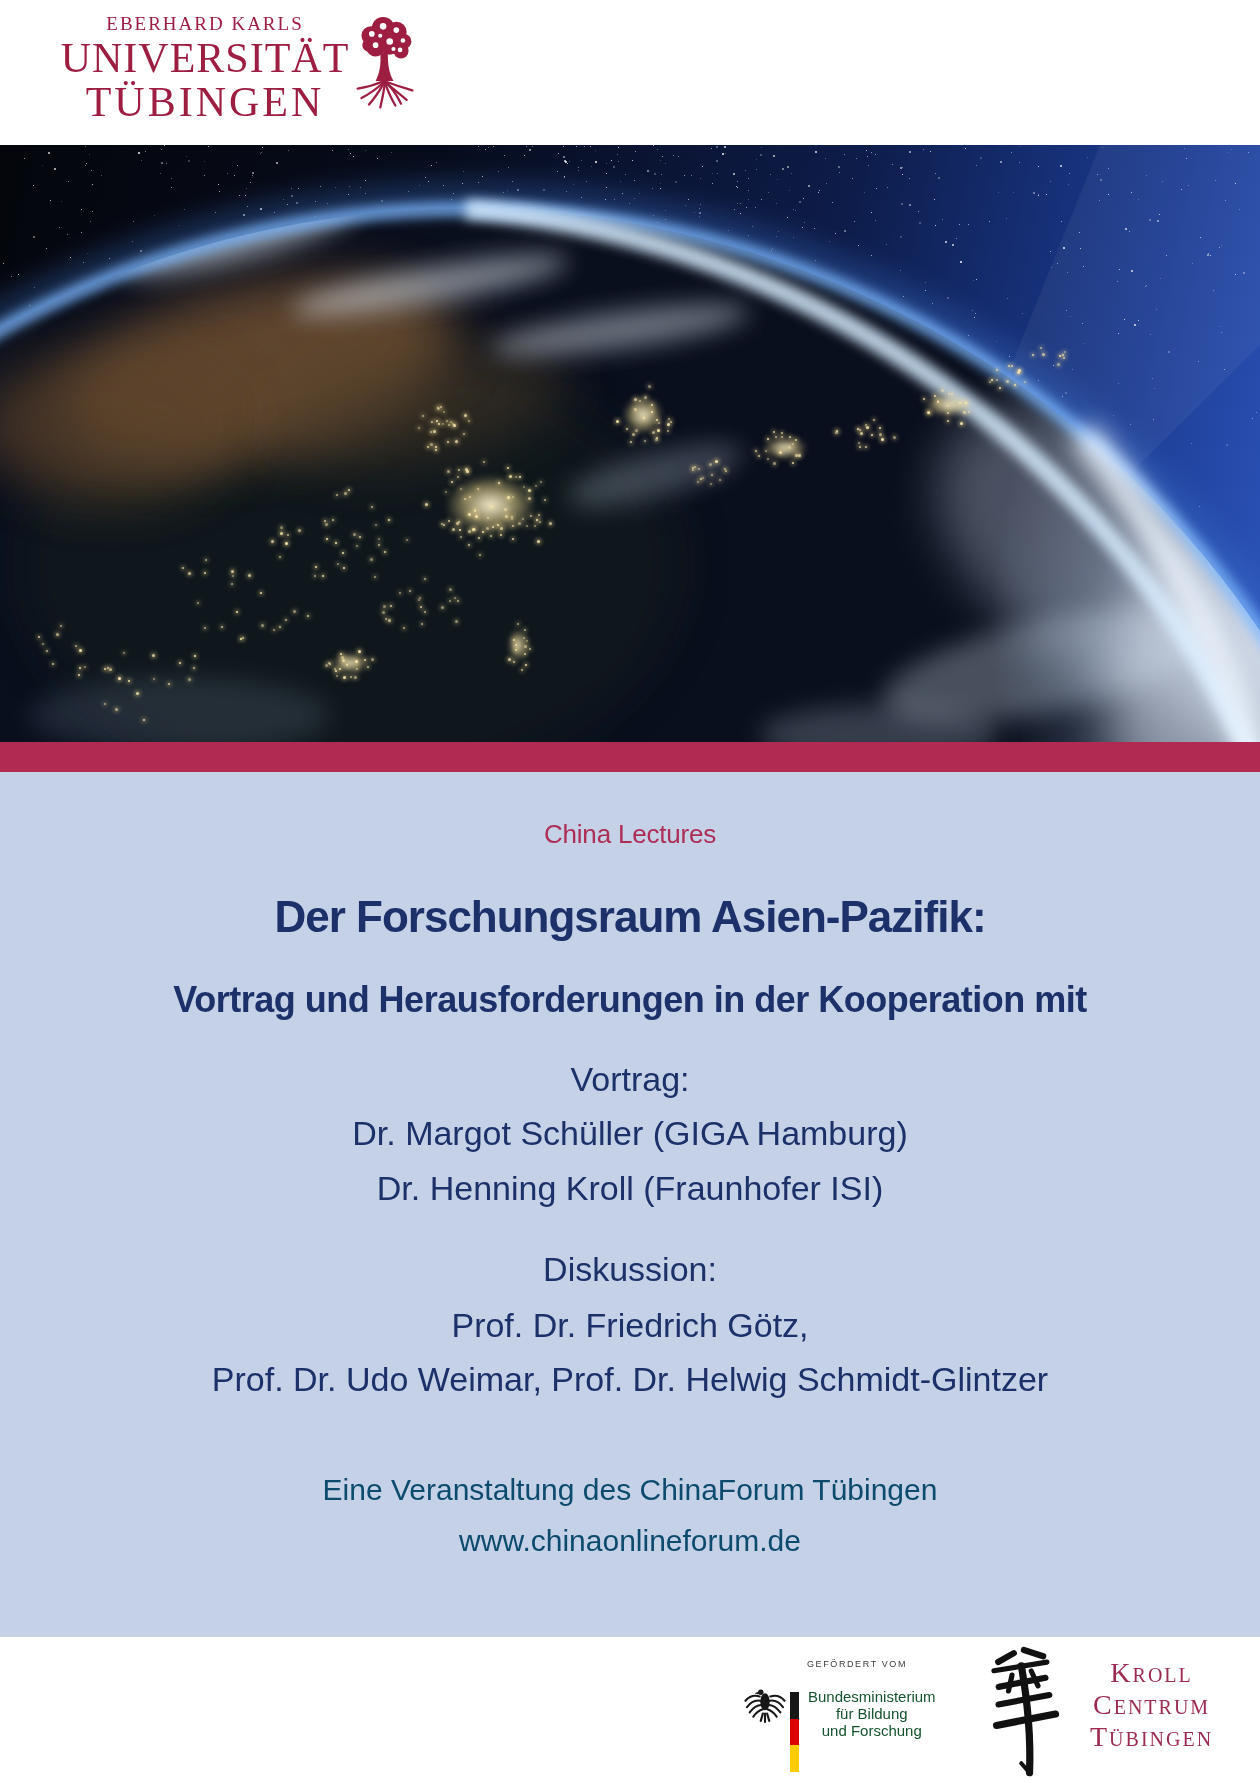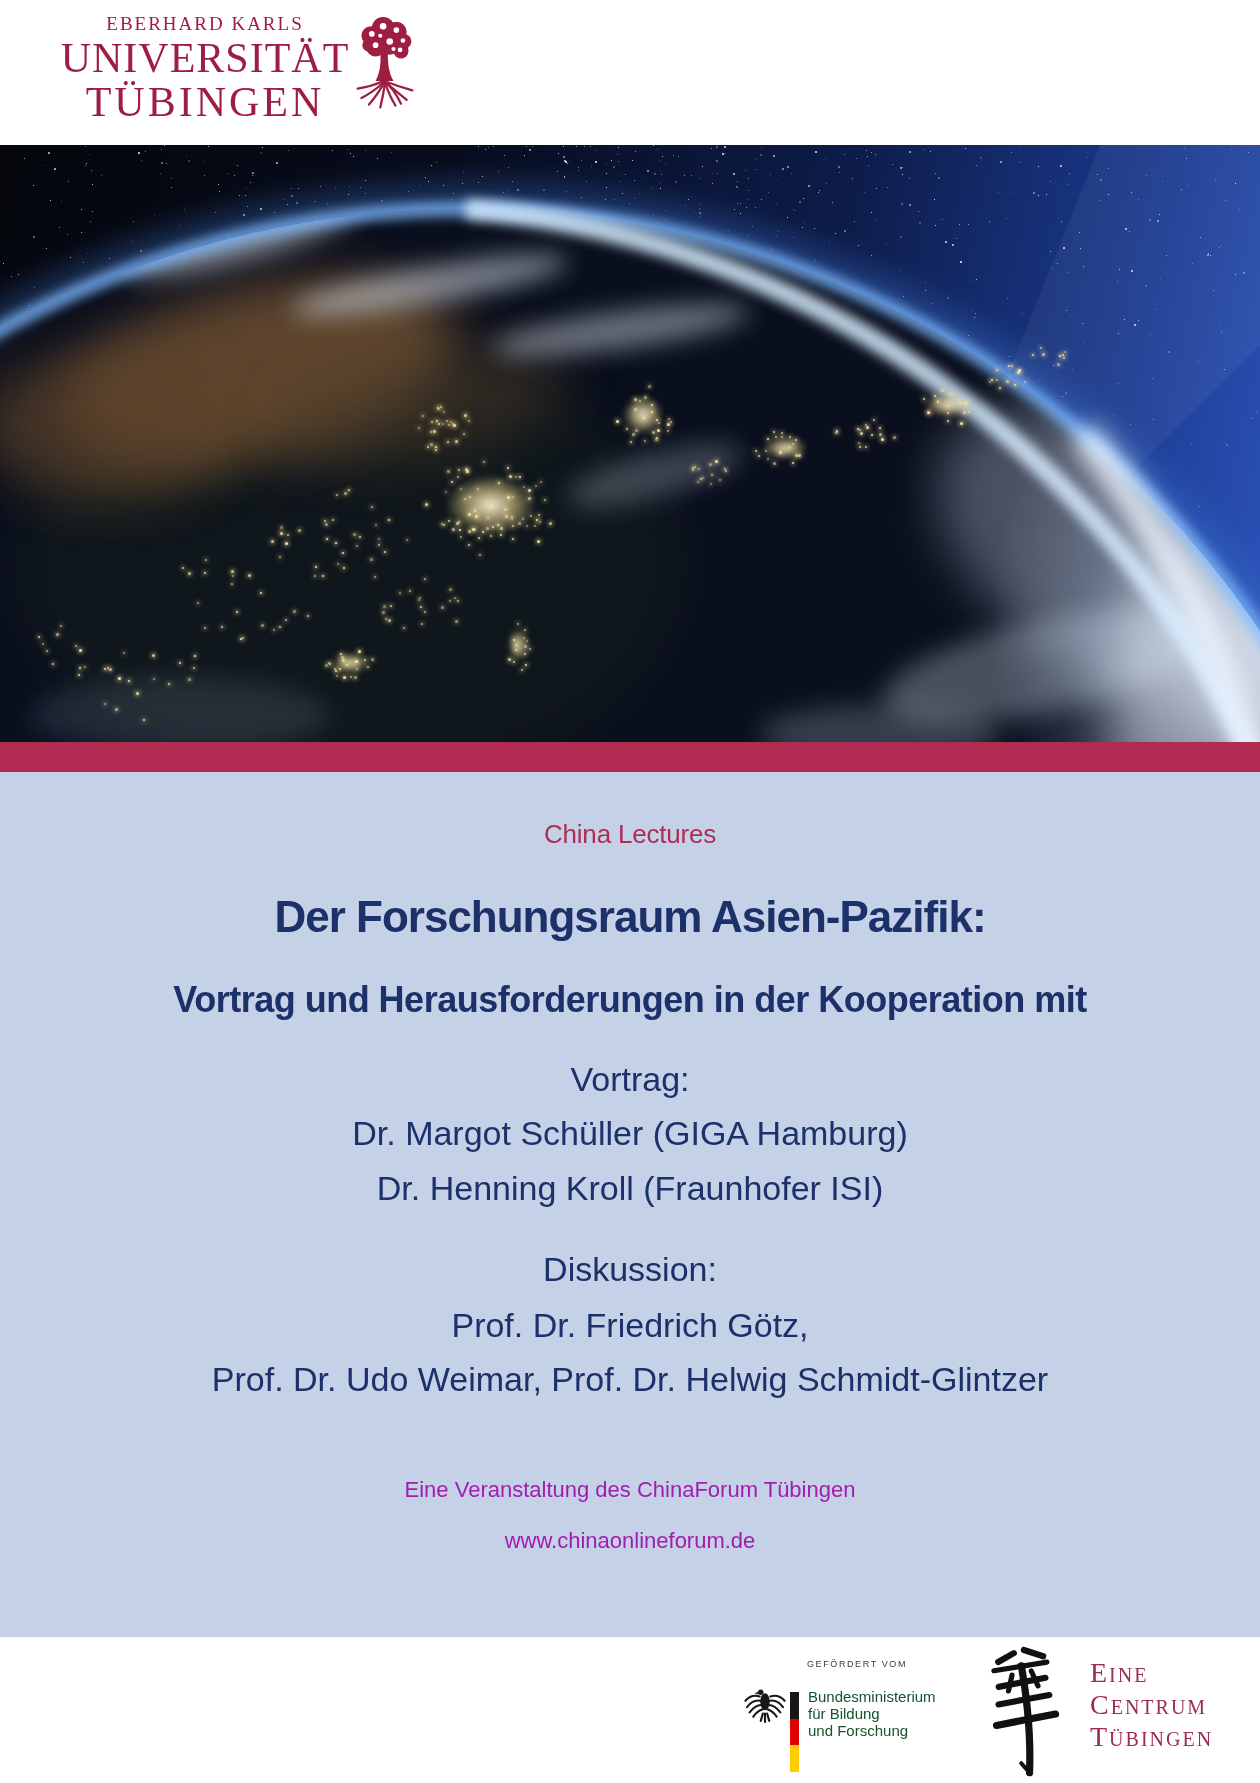--- a/index.html
+++ b/index.html
@@ -29,23 +29,23 @@
   
   .panel{position:absolute;left:0;top:772px;width:1260px;height:865px;background:#C4D1E7;
     text-align:center;box-sizing:border-box;padding-top:46px;}
   .series{color:#AE2D55;font-size:26px;line-height:32px;letter-spacing:-0.2px;}
   .title{color:#1C3069;font-weight:bold;font-size:44px;line-height:50px;letter-spacing:-1px;margin-top:42px;}
   .subtitle{color:#1C3069;font-weight:bold;font-size:36px;line-height:64px;letter-spacing:-0.5px;margin-top:26px;}
   .navy-heading{color:#1C3069;font-size:34px;line-height:42px;font-weight:500;margin-top:26px;}
   .navy-lines{color:#1C3069;font-size:34px;line-height:55px;font-weight:500;margin-top:6px;}
   .navy-heading2{color:#1C3069;font-size:34px;line-height:42px;font-weight:500;margin-top:32px;}
   .navy-lines2{color:#1C3069;font-size:34px;line-height:54px;font-weight:500;margin-top:8px;}
-  .red-block{color:#a21caf;font-size:22px;line-height:51px;margin-top:58px;}
+  .red-block{color:#0c4a6e;font-size:30px;line-height:51px;margin-top:58px;}
   
-  .footer{position:absolute;left:0;top:1637px;width:1011px;height:146px;background:#fff;}
+  .footer{position:absolute;left:0;top:1637px;width:1011px;height:146px;background:#fff;text-align:center;}
   .funding-label{position:absolute;left:807px;top:22px;font-size:9px;letter-spacing:1.6px;color:#3a3a3a;}
   .eagle{position:absolute;left:743px;top:50px;}
   .flag-stripe{position:absolute;left:790px;top:55px;width:9px;height:80px;}
   .flag-stripe div{width:9px;height:26.67px;}
   .ministry{position:absolute;left:808px;top:51px;font-size:15px;line-height:17px;color:#14532d;font-weight:500;}
   .hua{position:absolute;left:988px;top:6px;}
   .ccl{position:absolute;left:1090px;top:20px;color:#9C2B52;font-family:"Liberation Serif", serif;
     font-size:28px;line-height:32px;font-variant:small-caps;letter-spacing:2px;}
 </style>
 </head>
@@ -1002,17 +1002,17 @@
         <path d="M12,40 L58,36" stroke-width="6"></path>
         <path d="M10,57 L60,53" stroke-width="6"></path>
         <path d="M6,77 L64,72" stroke-width="7"></path>
         <path d="M36,22 C38,52 38,92 33,126" stroke-width="7"></path>
         <path d="M33,126 L26,116" stroke-width="4"></path>
       </g>
     </svg>
   </div>
 
   <div class="ccl">
-    <div>Eine</div>
+    <div>Kroll</div>
     <div>Centrum</div>
     <div>Tübingen</div>
   </div>
 </div>
 
 </body></html>

